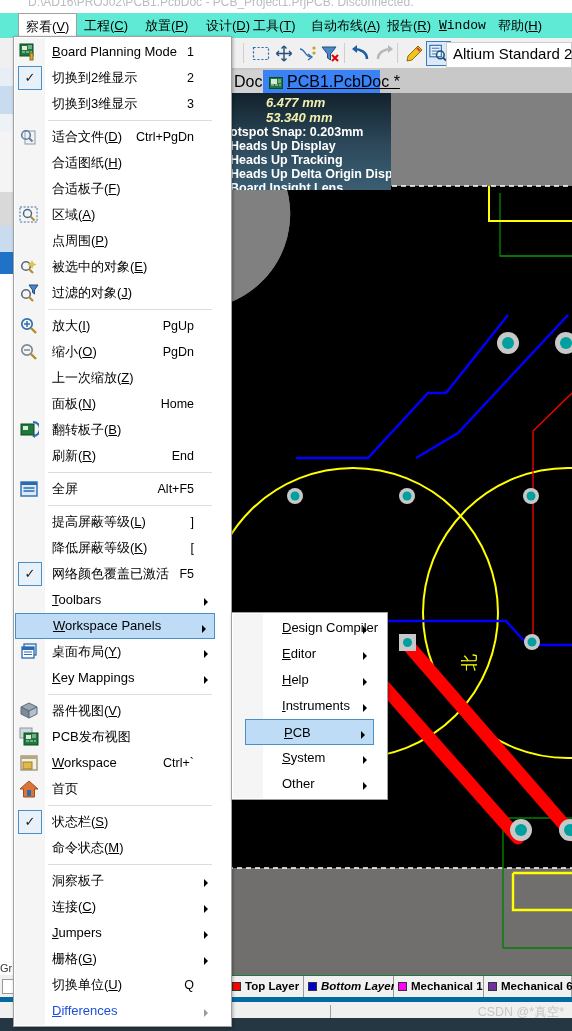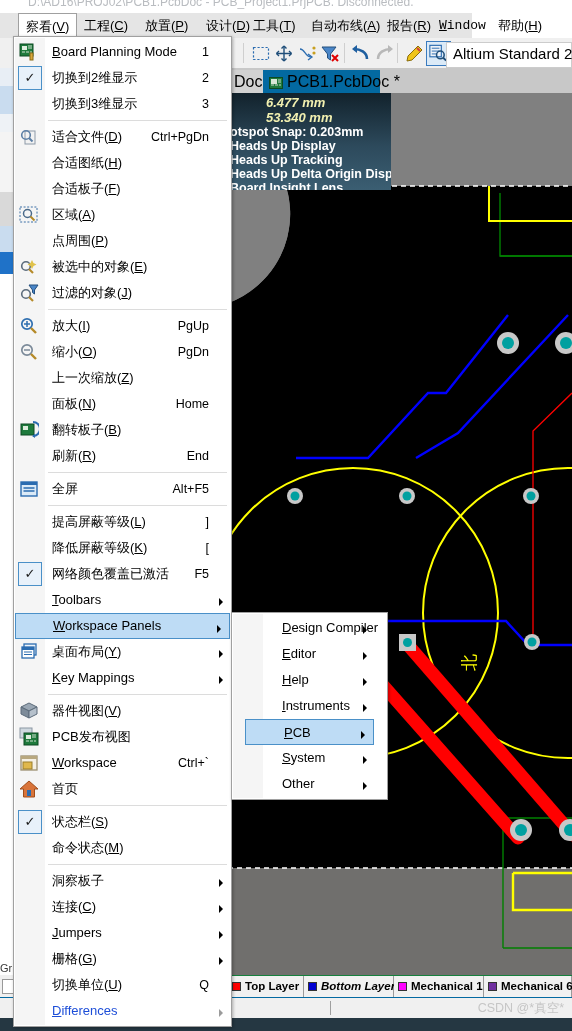--- a/index.html
+++ b/index.html
@@ -23,22 +23,22 @@
     overflow: hidden;
   }
   #titlebar .ttext {
     position: absolute; left: 28px; top: -5px;
     font-size: 12px; color: #b9bcc0;
     white-space: nowrap;
   }
 
   
   #menubar {
-    position: absolute; left: 0; top: 13px; width: 472px; height: 25px;
-    background: #e5e5e5;
+    position: absolute; left: 0; top: 13px; width: 572px; height: 25px;
+    background: #5eead4;
     border-bottom: 0;
   }
   .mbitem {
     position: absolute; top: 0; height: 25px;
     line-height: 25px;
     font-size: 13px;
     padding: 0 7px;
     white-space: nowrap;
     color: #000;
   }
@@ -76,21 +76,21 @@
     background: #c8c8c8;
   }
   .doctab {
     position: absolute; top: 2px; height: 23px;
     line-height: 23px; font-size: 16px;
     padding: 0 8px 16px 6px;
     white-space: nowrap;
     background: #d2d2d2;
     color: #000;
   }
-  .doctab.sel { background: #0369a1; }
+  .doctab.sel { background: #3b82f6; text-decoration: underline; }
 
   
   #canvas {
     position: absolute; left: 228px; top: 93px;
     width: 344px; height: 882px;
     background: #000000;
     overflow: hidden;
   }
   #canvas svg { display:block; }
 
@@ -117,21 +117,21 @@
   .lechip { position: absolute; left: 0; width: 14px; }
 
   
   #menu {
     position: absolute; left: 13px; top: 36px;
     width: 219px;
     background: #ffffff;
     border: 1px solid #a0a0a0;
     box-shadow: 1px 1px 3px rgba(0,0,0,.30);
     z-index: 80;
-    padding: 2px 0 2px 0;
+    padding: 2px 15px 2px 0;
     box-sizing: border-box;
   }
   #menu .gutter {
     position: absolute; left: 1px; top: 1px; width: 30px; bottom: 1px;
     background: #f5f5f5;
   }
   .mi {
     position: relative;
     height: 26px;
     line-height: 26px;
@@ -220,21 +220,21 @@
     display: inline-block; width: 9px; height: 9px;
     margin-right: 4px; vertical-align: -1px;
     border: 1px solid #333;
     box-sizing: border-box;
   }
 
   
   #statusbar {
     position: absolute; left: 0; top: 997px; width: 572px; height: 21px;
     background: #f0f0f0;
-    border-top: 1px solid #0369a1;
+    border-top: 5px solid #0369a1;
   }
   #statusbar .sdiv {
     position: absolute; left: 330px; top: 3px; width: 1px; height: 14px;
     background: #9f9f9f;
   }
   #watermark {
     position: absolute; right: 8px; top: 2px;
     font-size: 12.5px; color: #c6c6c6;
     white-space: nowrap;
   }

